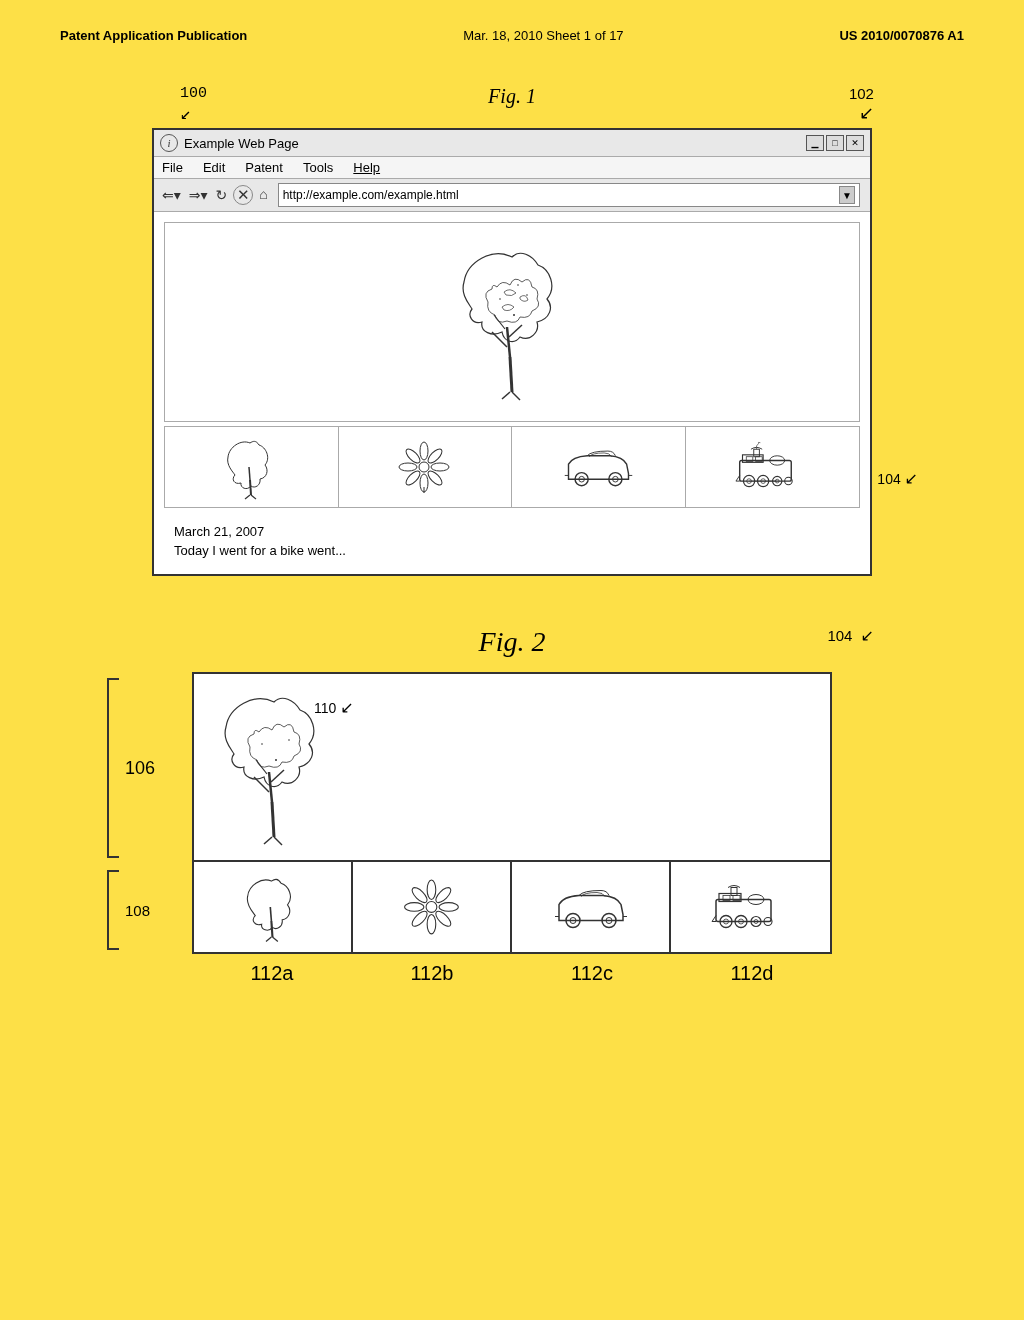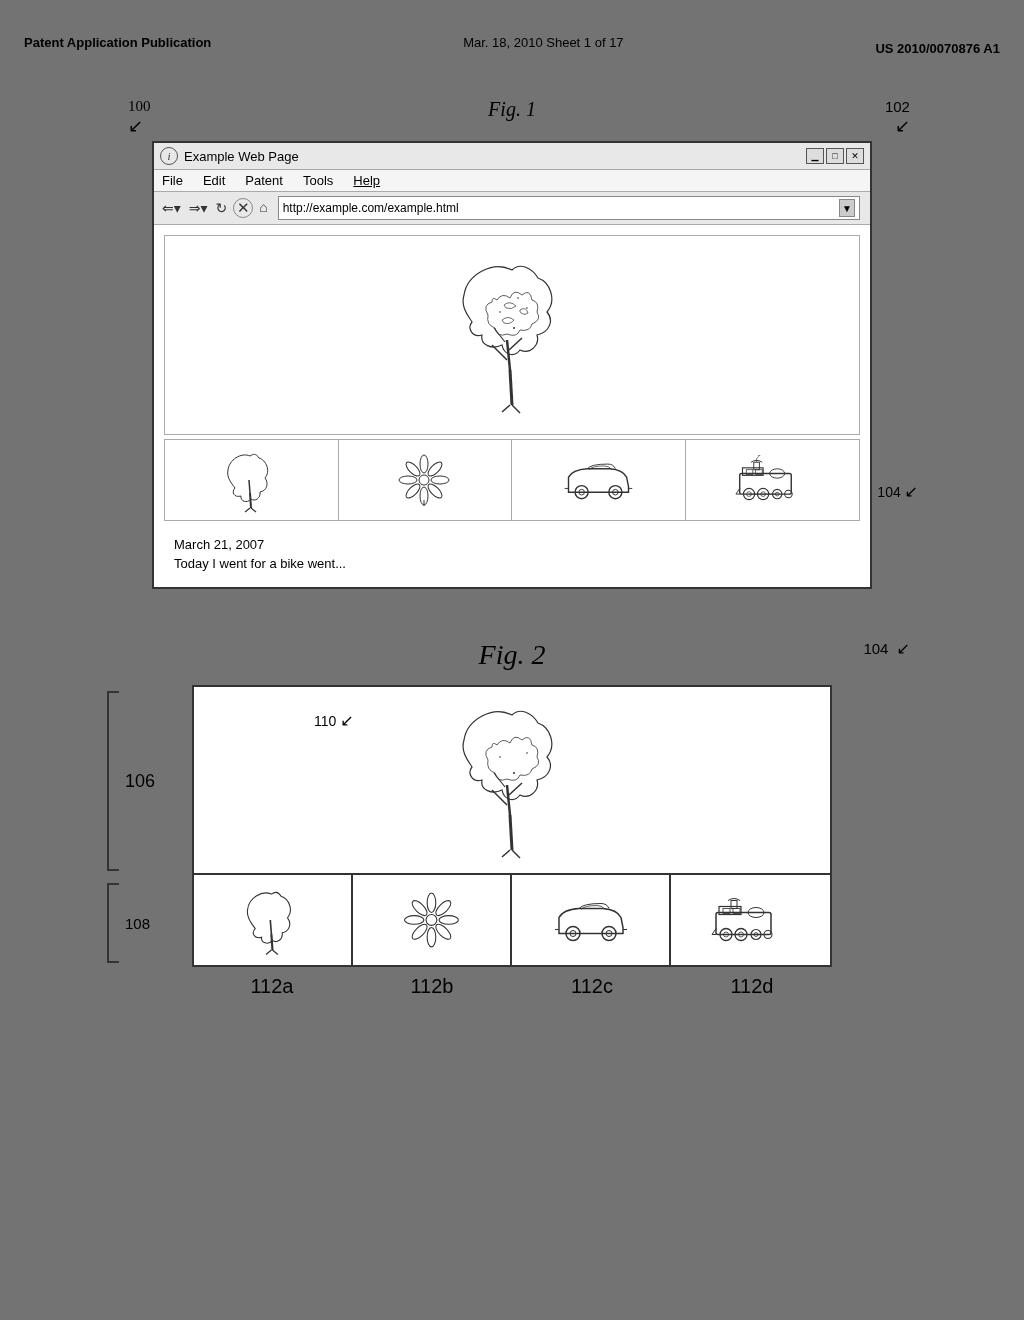--- a/index.html
+++ b/index.html
@@ -8,22 +8,22 @@
       font-family: 'Times New Roman', Times, serif;
       width: 1024px;
       min-height: 1320px;
       position: relative;
       overflow-x: hidden;
     }
 
     .page-container {
       width: 1024px;
       min-height: 1320px;
-      background: #737373;
-      padding: 20px 24px;
+      background: #fde047;
+      padding: 20px 60px;
     }
 
     
     .patent-header {
       display: flex;
       justify-content: space-between;
       align-items: center;
       padding: 8px 0 12px 0;
       border-bottom: none;
       font-size: 13px;
@@ -35,21 +35,20 @@
       font-size: 13px;
     }
 
     .patent-header-center {
       font-size: 13px;
     }
 
     .patent-header-right {
       font-size: 13px;
       font-weight: bold;
-      margin-top: 13px;
     }
 
     
     .fig1-section {
       margin-top: 30px;
       display: flex;
       flex-direction: column;
       align-items: center;
     }
 
@@ -57,24 +56,24 @@
       display: flex;
       justify-content: center;
       align-items: flex-start;
       width: 100%;
       position: relative;
       margin-bottom: 10px;
     }
 
     .ref-100 {
       position: absolute;
-      left: 104px;
+      left: 120px;
       top: 0;
       font-size: 15px;
-      font-family: Liberation Serif, serif;
+      font-family: Liberation Mono, monospace;
     }
 
     .fig1-title {
       font-size: 20px;
       font-family: 'Times New Roman', serif;
       font-style: italic;
       text-align: center;
     }
 
     .ref-102 {
@@ -314,21 +313,20 @@
     .fig2-content {
       width: 640px;
       position: relative;
     }
 
     .fig2-main-area {
       border: 2px solid #333;
       height: 190px;
       display: flex;
       align-items: center;
-      justify-content: center;
       background: #fff;
       position: relative;
     }
 
     .fig2-thumb-row {
       display: grid;
       grid-template-columns: 1fr 1fr 1fr 1fr;
       border: 2px solid #333;
       border-top: none;
     }

